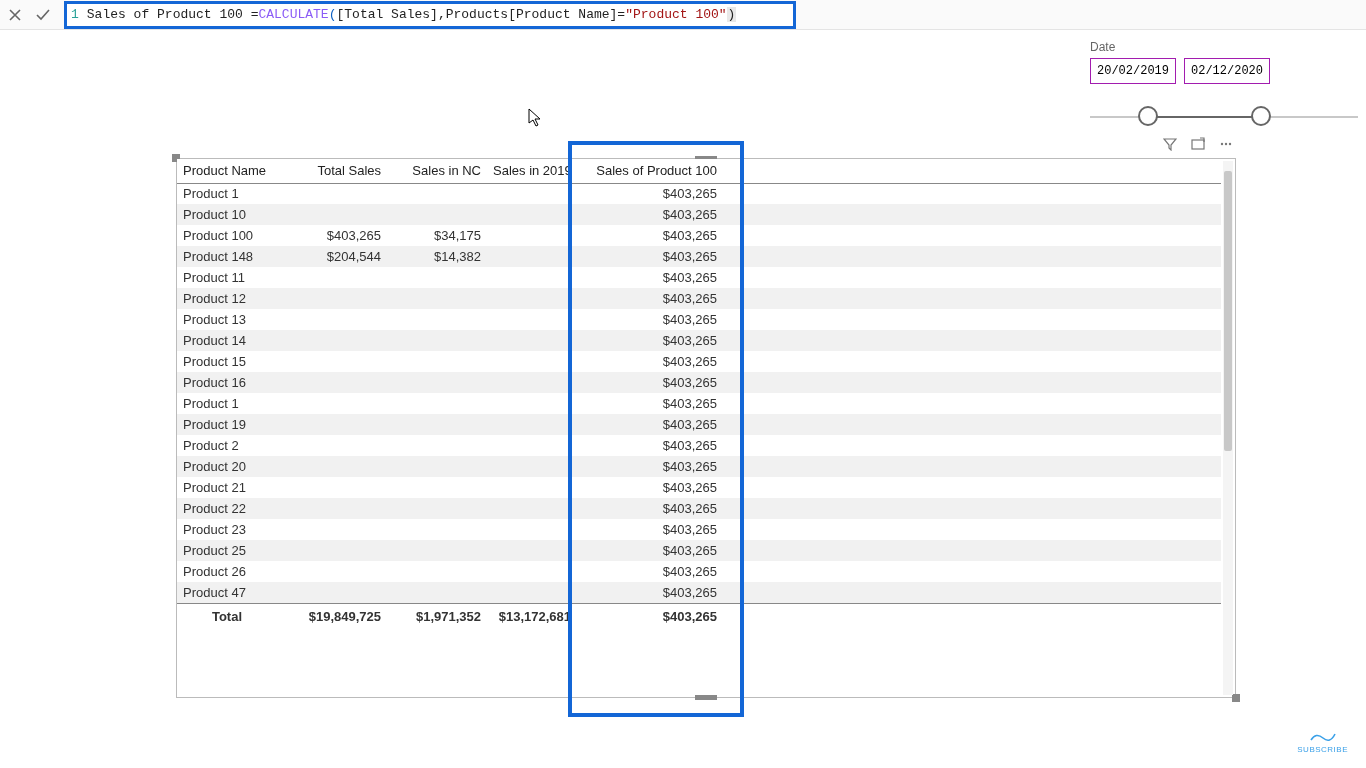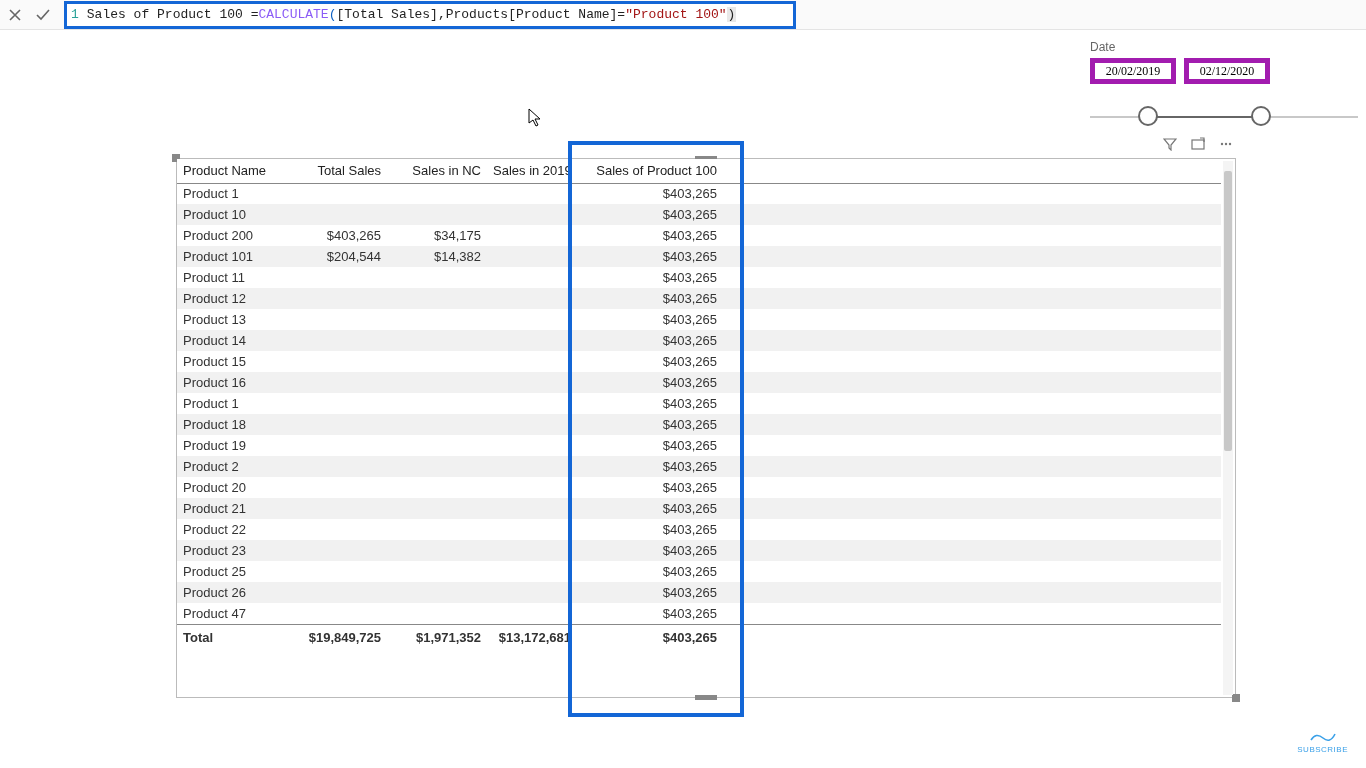--- a/index.html
+++ b/index.html
@@ -76,24 +76,24 @@
     color: #666;
     margin-bottom: 4px;
   }
   .date-inputs {
     display: flex;
     gap: 8px;
   }
   .date-inputs input {
     width: 86px;
     height: 26px;
-    border: 5px solid #a21caf;
+    border: 1px solid #a21caf;
     font-size: 12px;
     text-align: center;
-    font-family: Liberation Serif, serif;
+    font-family: Liberation Mono, monospace;
   }
   .slider-track {
     position: relative;
     height: 40px;
     margin-top: 14px;
   }
   .track-line {
     position: absolute;
     top: 18px;
     left: 0;
@@ -191,20 +191,21 @@
     height: 21px;
     overflow:hidden;
     white-space:nowrap;
   }
   .tbl tbody tr:nth-child(even) td { background: #f1f1f1; }
   .tbl tfoot td {
     border-top: 1px solid #888;
     font-weight: 700;
     padding: 5px 6px;
     background:#fff;
+    text-align:center;
   }
 
   .vscroll {
     position: absolute;
     top: 2px;
     right: 2px;
     bottom: 2px;
     width: 10px;
     background: #f4f4f4;
   }
@@ -353,29 +354,29 @@
           </tr>
           <tr>
             <td>Product 10</td>
             <td class="r"></td>
             <td class="r"></td>
             <td class="r"></td>
             <td class="r">$403,265</td>
             <td></td>
           </tr>
           <tr>
-            <td>Product 200</td>
+            <td>Product 100</td>
             <td class="r">$403,265</td>
             <td class="r">$34,175</td>
             <td class="r"></td>
             <td class="r">$403,265</td>
             <td></td>
           </tr>
           <tr>
-            <td>Product 101</td>
+            <td>Product 148</td>
             <td class="r">$204,544</td>
             <td class="r">$14,382</td>
             <td class="r"></td>
             <td class="r">$403,265</td>
             <td></td>
           </tr>
           <tr>
             <td>Product 11</td>
             <td class="r"></td>
             <td class="r"></td>
@@ -418,28 +419,20 @@
           <tr>
             <td>Product 16</td>
             <td class="r"></td>
             <td class="r"></td>
             <td class="r"></td>
             <td class="r">$403,265</td>
             <td></td>
           </tr>
           <tr>
             <td>Product 1</td>
-            <td class="r"></td>
-            <td class="r"></td>
-            <td class="r"></td>
-            <td class="r">$403,265</td>
-            <td></td>
-          </tr>
-          <tr>
-            <td>Product 18</td>
             <td class="r"></td>
             <td class="r"></td>
             <td class="r"></td>
             <td class="r">$403,265</td>
             <td></td>
           </tr>
           <tr>
             <td>Product 19</td>
             <td class="r"></td>
             <td class="r"></td>

